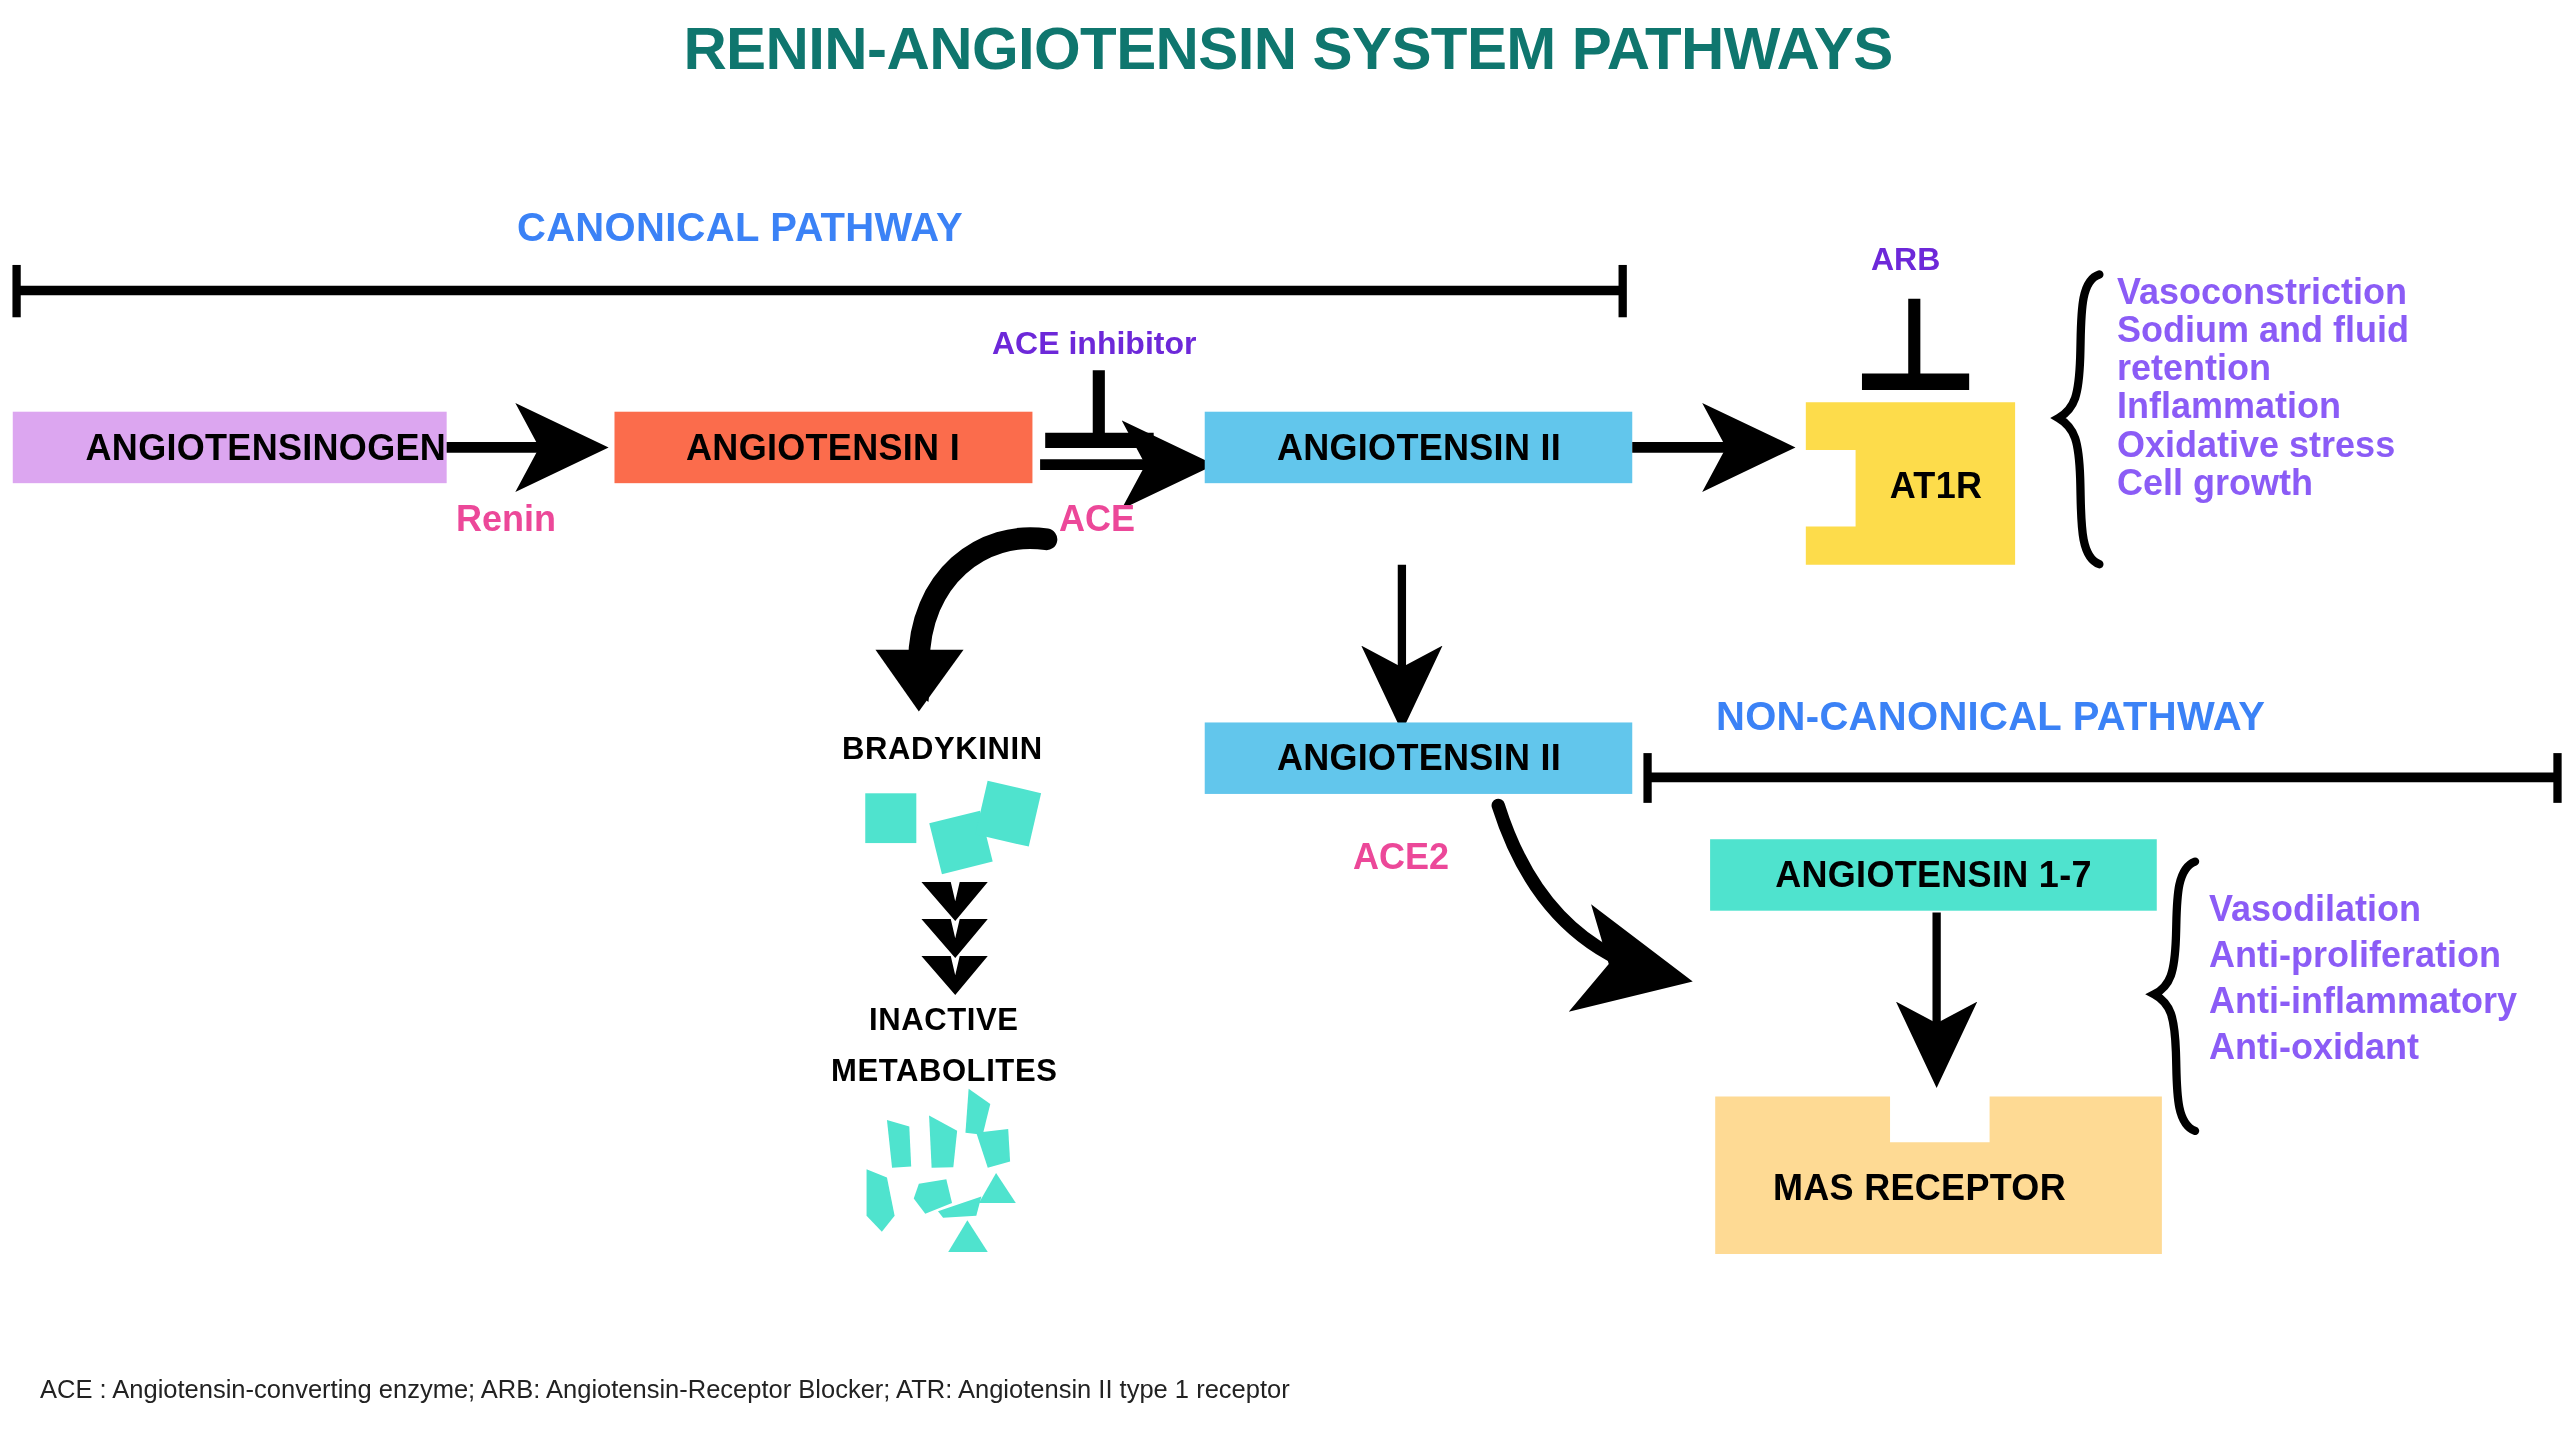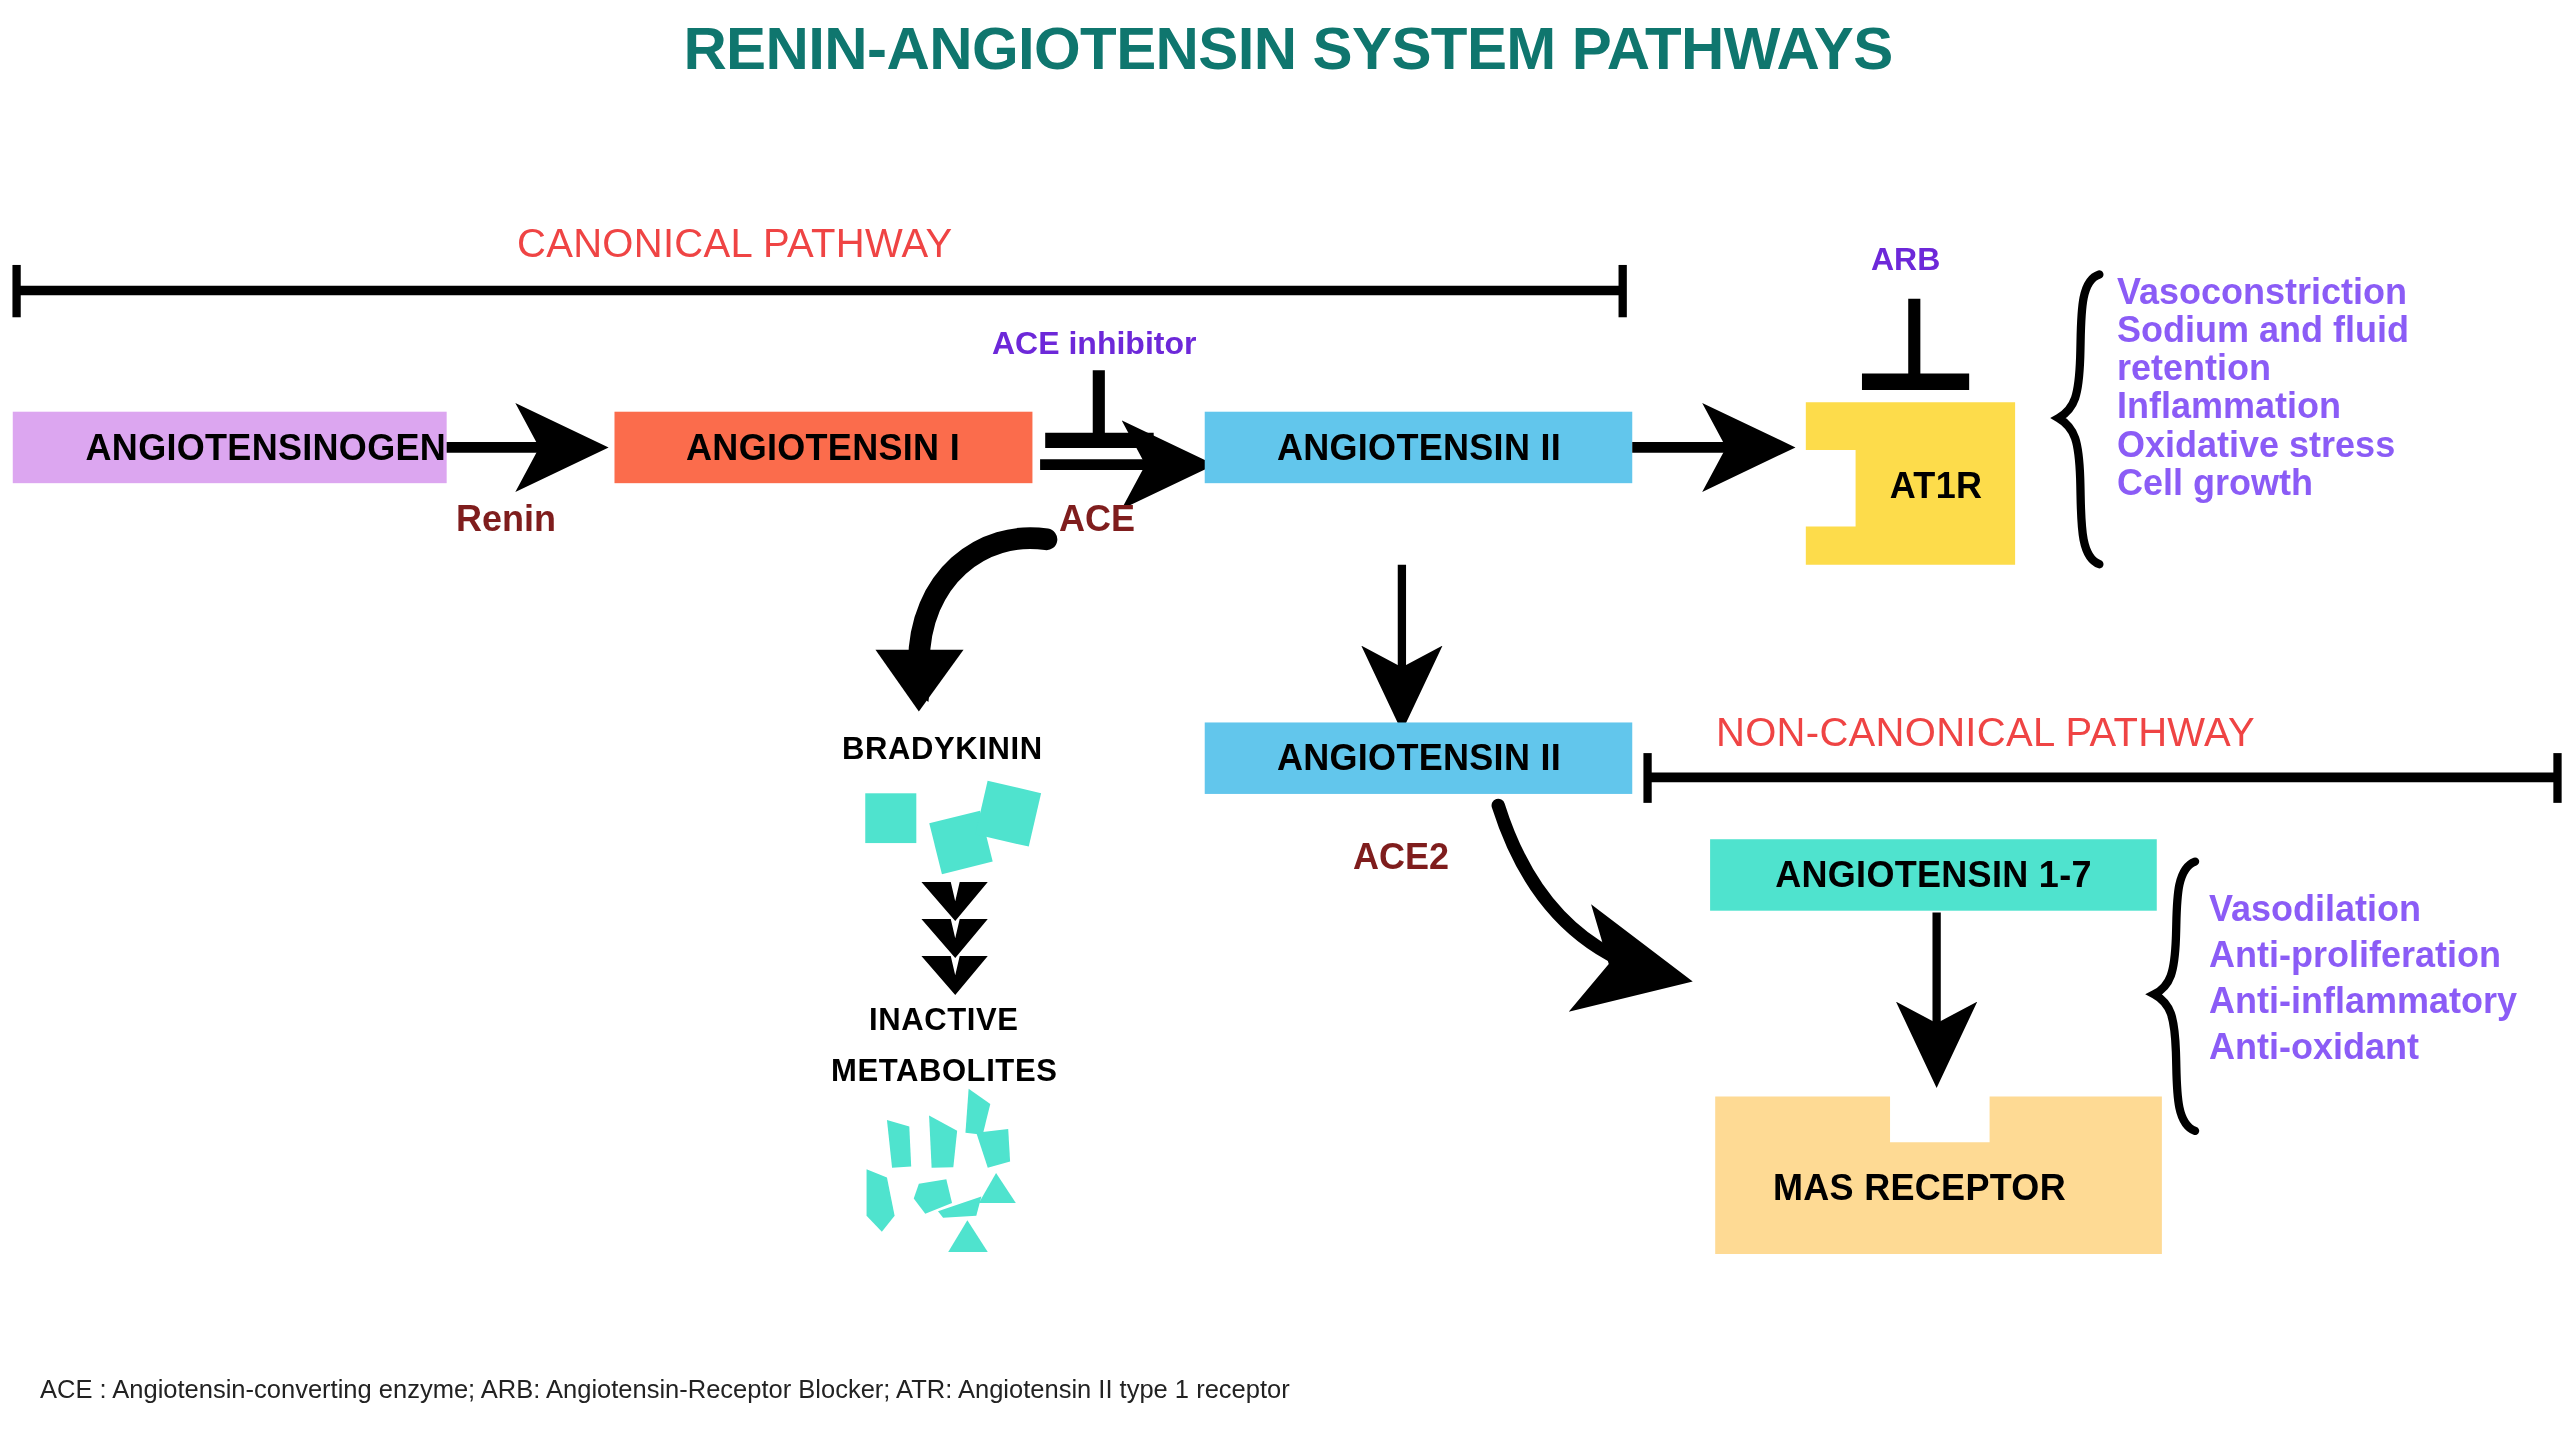--- a/index.html
+++ b/index.html
@@ -19,25 +19,25 @@
     letter-spacing:0.3px;
     white-space:nowrap;
     pointer-events:none;
   }
   .ttl{
     position:absolute;left:0;top:14px;width:2576px;
     text-align:center;font-size:60px;font-weight:bold;
     letter-spacing:-0.6px;color:#0f766e;
   }
   .pathlabel{
-    position:absolute;font-size:40px;font-weight:normal;color:#ef4444;
-    white-space:nowrap;letter-spacing:0.3px;margin-top:16px;
+    position:absolute;font-size:40px;font-weight:bold;color:#3b82f6;
+    white-space:nowrap;letter-spacing:0.3px;
   }
   .enz{
-    position:absolute;font-size:36px;font-weight:bold;color:#7f1d1d;white-space:nowrap;
+    position:absolute;font-size:36px;font-weight:bold;color:#ec4899;white-space:nowrap;
   }
   .enz-small{
     position:absolute;font-size:32px;font-weight:bold;color:#6d28d9;white-space:nowrap;
   }
   .fx{
     position:absolute;font-size:36px;font-weight:bold;color:#8b5cf6;white-space:nowrap;line-height:1.06;
   }
   .smallcaps{
     position:absolute;font-size:31px;font-weight:bold;color:#000;white-space:nowrap;letter-spacing:0.6px;
   }

